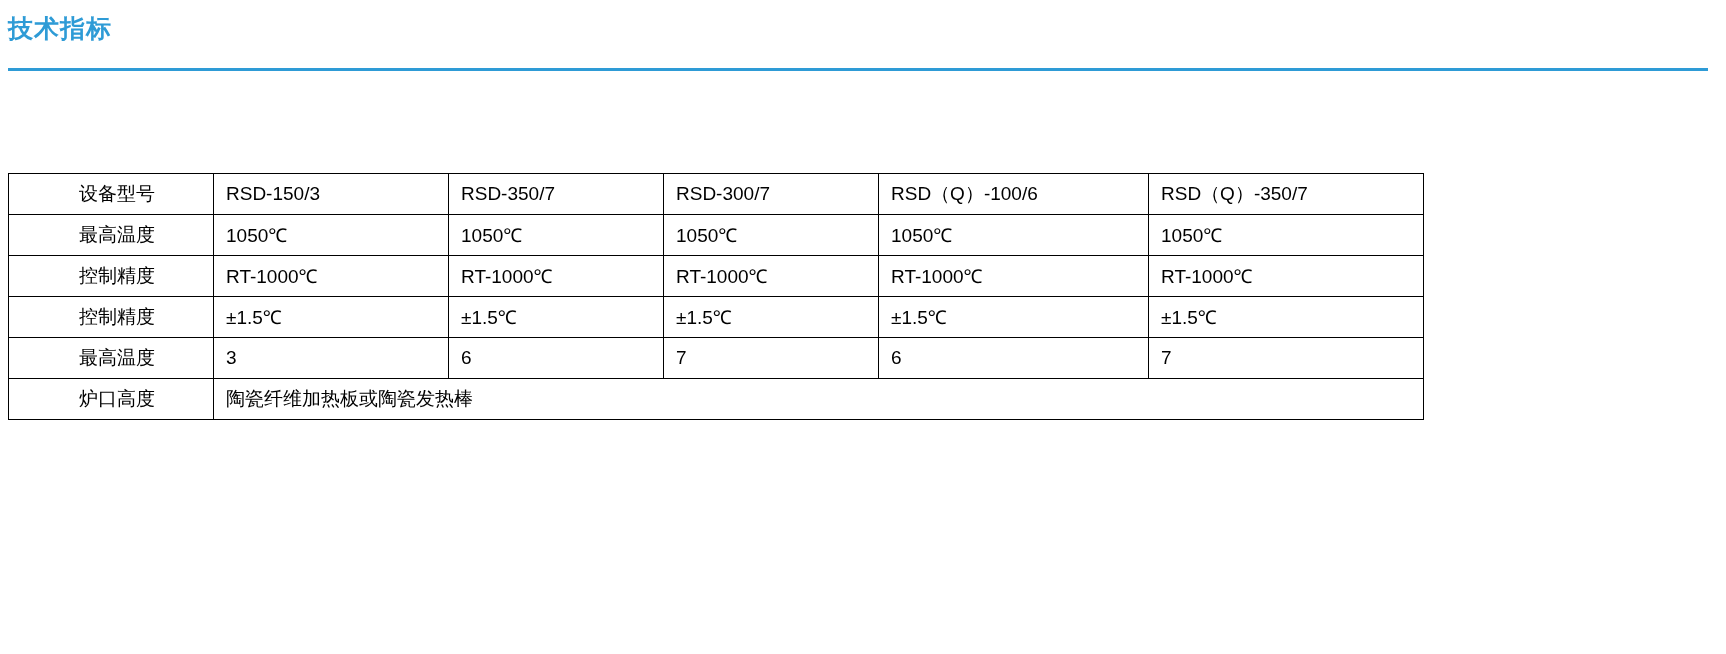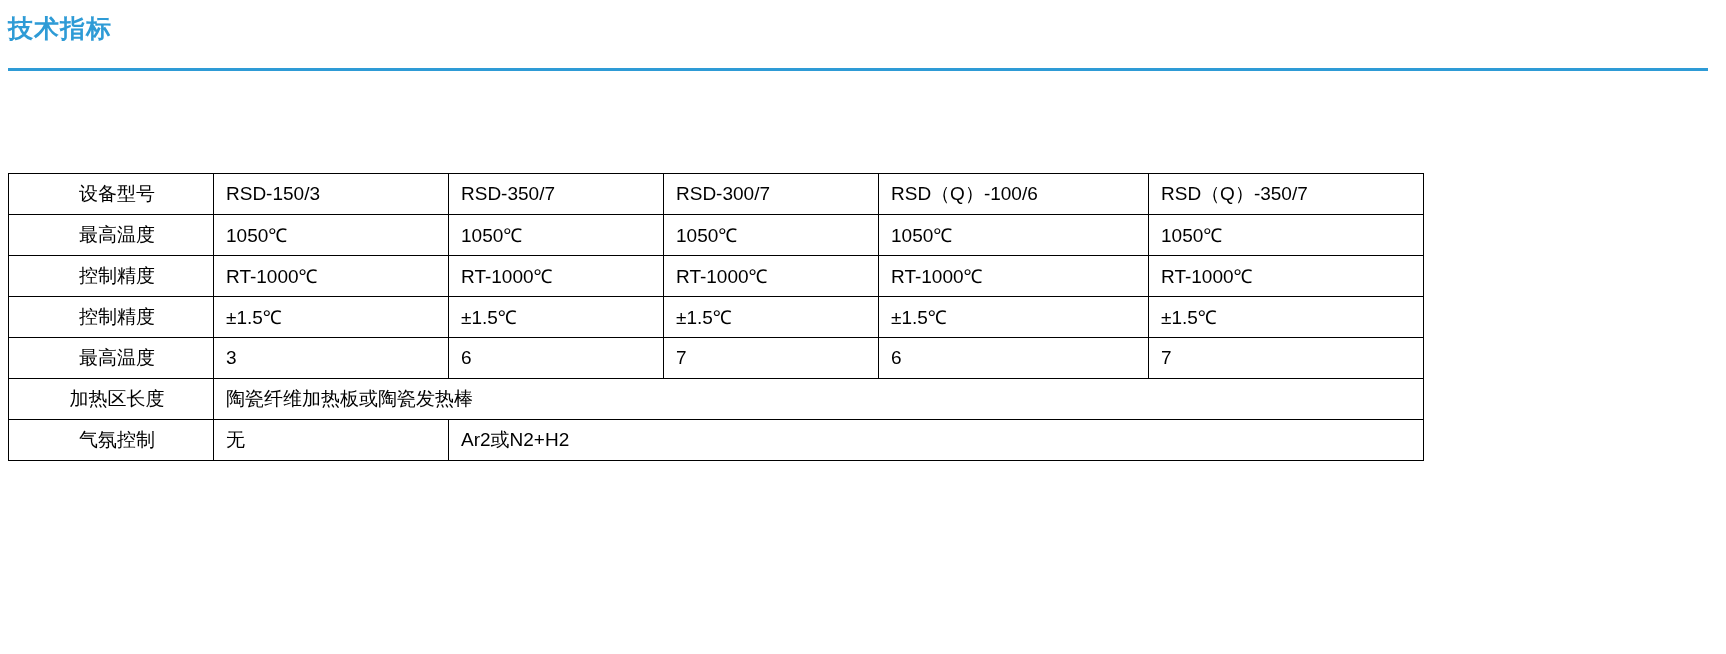--- a/index.html
+++ b/index.html
@@ -127,25 +127,20 @@
         </tr>
         <tr>
           <td class="label">最高温度</td>
           <td>3</td>
           <td>6</td>
           <td>7</td>
           <td>6</td>
           <td>7</td>
         </tr>
         <tr>
-          <td class="label">加热区长度</td>
+          <td class="label">炉口高度</td>
           <td colspan="5">陶瓷纤维加热板或陶瓷发热棒</td>
-        </tr>
-        <tr>
-          <td class="label">气氛控制</td>
-          <td>无</td>
-          <td colspan="4">Ar2或N2+H2</td>
         </tr>
       </tbody>
     </table>
   </div>
 
 </div>
 
 </body></html>

